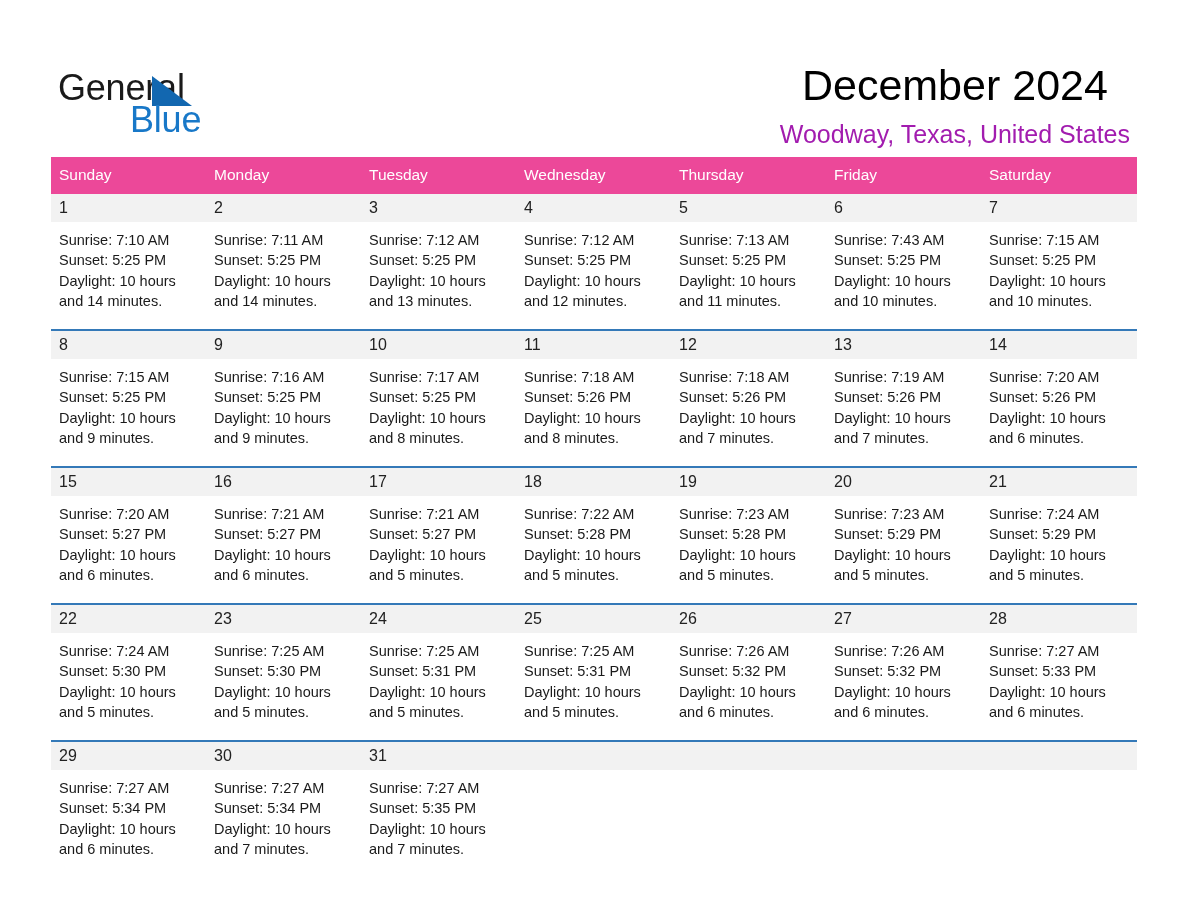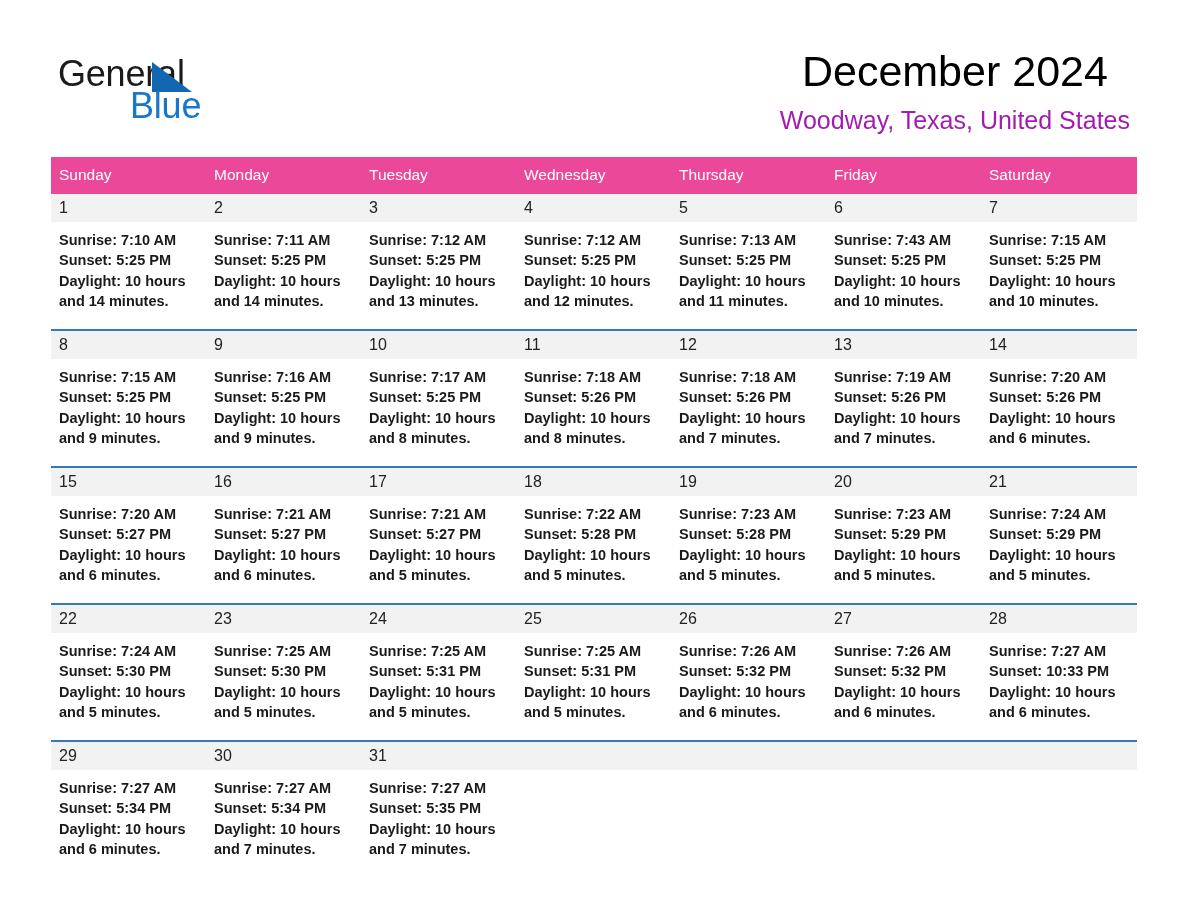--- a/index.html
+++ b/index.html
@@ -18,21 +18,21 @@
     position: relative;
     width: 1188px;
     height: 918px;
     box-sizing: border-box;
   }
 
   
   .header {
     position: absolute;
     left: 0;
-    top: 0;
+    top: 14px;
     width: 1188px;
     height: 150px;
   }
   .logo {
     position: absolute;
     left: 58px;
     top: 52px;
     width: 300px;
     height: 76px;
   }
@@ -130,21 +130,20 @@
     box-sizing: border-box;
     padding: 3px 0 0 8px;
   }
   .daynum {
     font-size: 16px;
     color: #222222;
     line-height: 22px;
   }
   .cell-body {
     padding: 8px 8px 0 8px;
-    font-weight: bold;
   }
   .cell-line {
     font-size: 14.5px;
     line-height: 20.4px;
     color: #1a1a1a;
     white-space: nowrap;
   }
   .cell-empty .daynum-band {
     background: #f2f2f2;
   }
@@ -439,21 +438,21 @@
                 <div class="cell-line">Sunrise: 7:26 AM</div>
                 <div class="cell-line">Sunset: 5:32 PM</div>
                 <div class="cell-line">Daylight: 10 hours</div>
                 <div class="cell-line">and 6 minutes.</div>
               </div>
             </td>
             <td>
               <div class="daynum-band"><span class="daynum">28</span></div>
               <div class="cell-body">
                 <div class="cell-line">Sunrise: 7:27 AM</div>
-                <div class="cell-line">Sunset: 10:33 PM</div>
+                <div class="cell-line">Sunset: 5:33 PM</div>
                 <div class="cell-line">Daylight: 10 hours</div>
                 <div class="cell-line">and 6 minutes.</div>
               </div>
             </td>
           </tr>
           <tr class="week-row">
             <td>
               <div class="daynum-band"><span class="daynum">29</span></div>
               <div class="cell-body">
                 <div class="cell-line">Sunrise: 7:27 AM</div>

